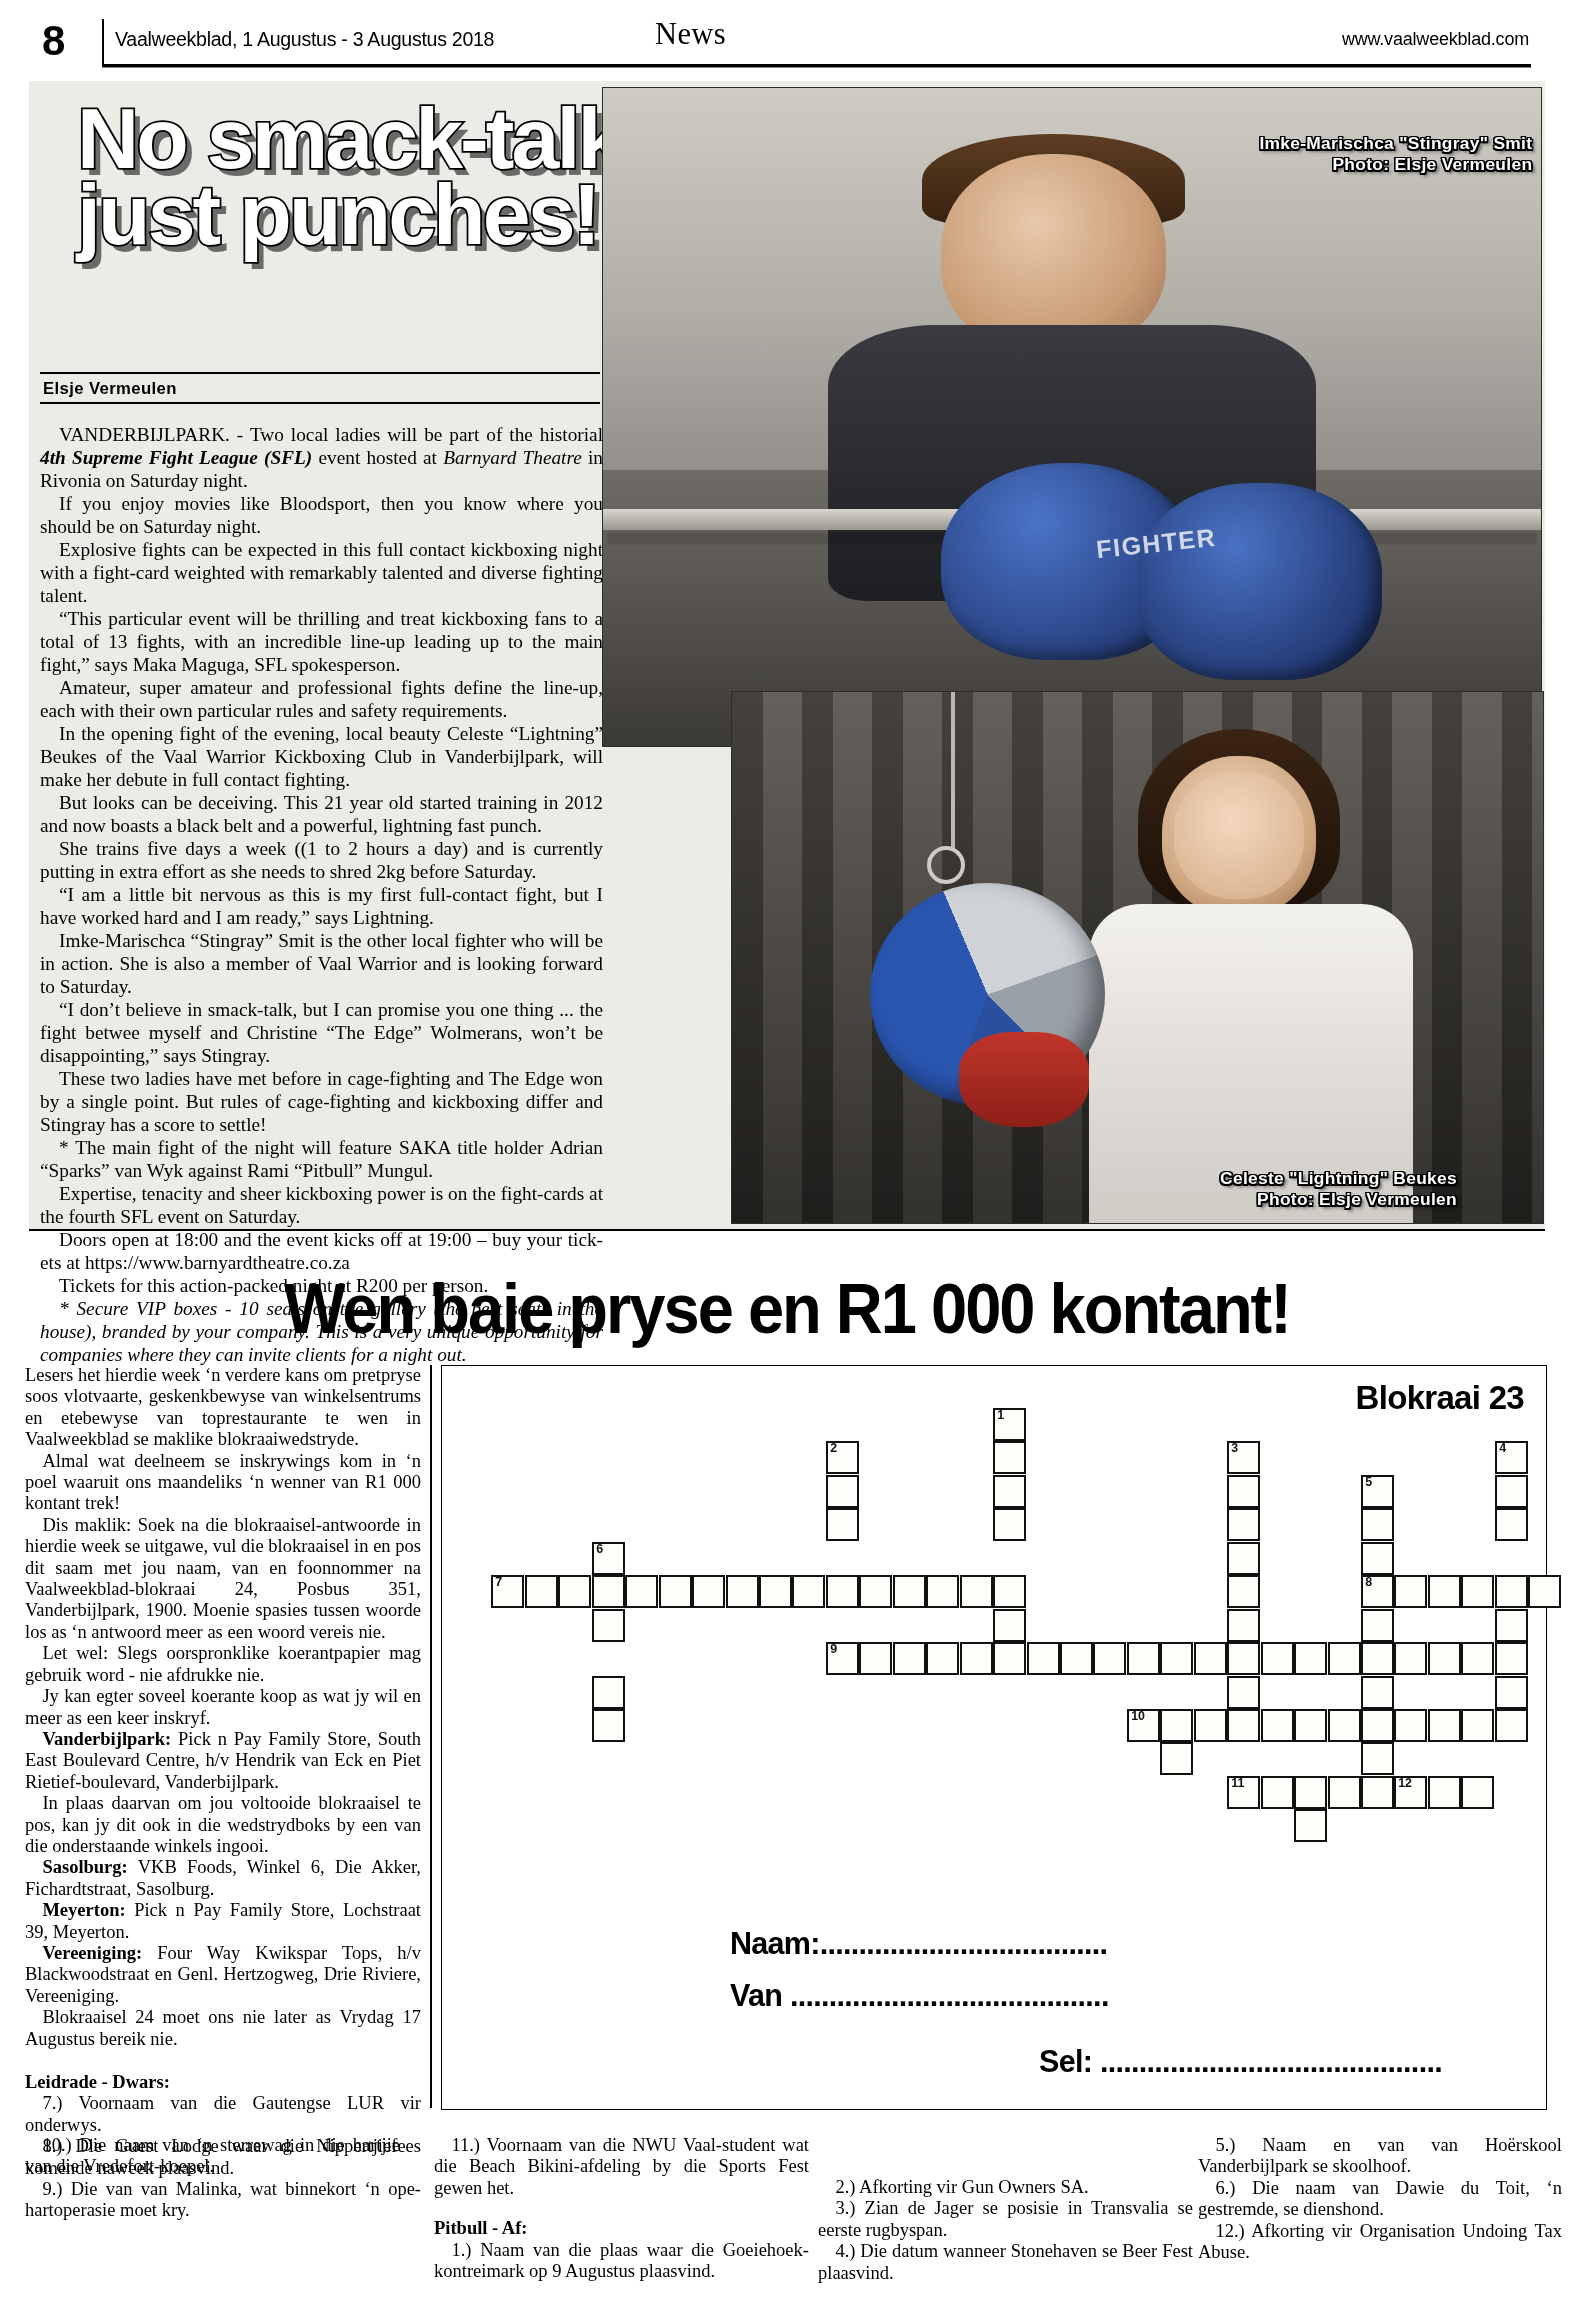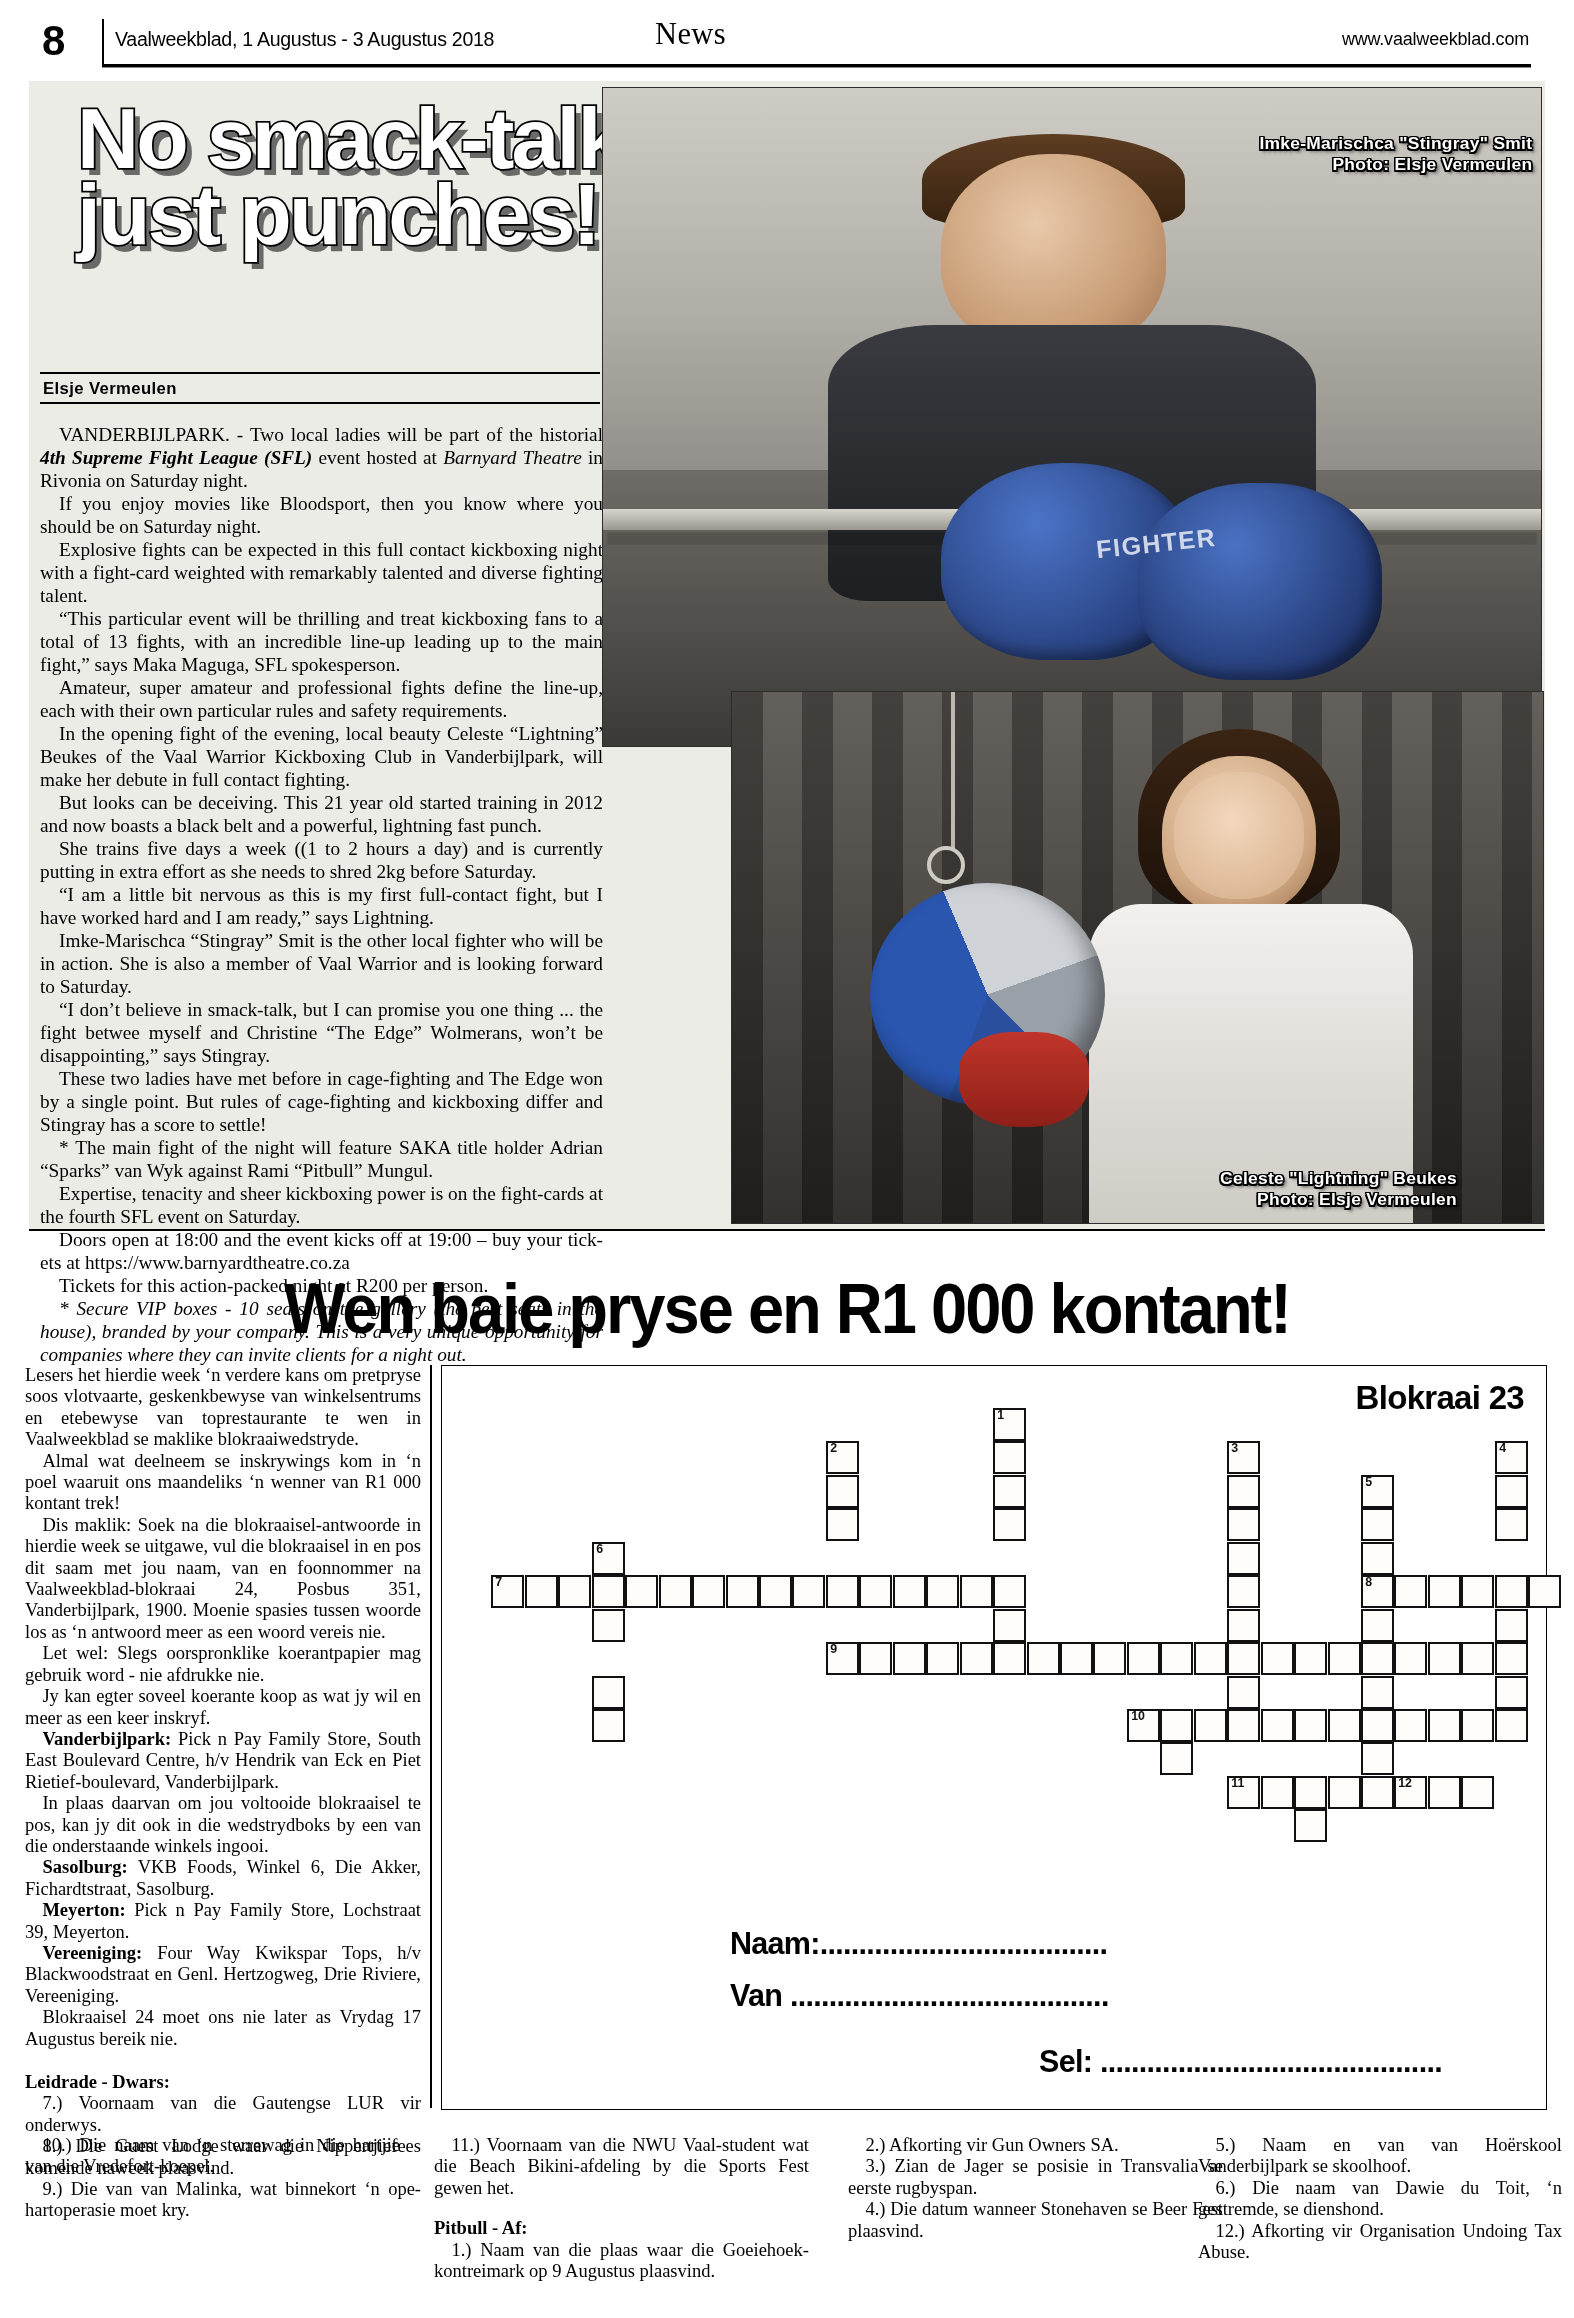--- a/index.html
+++ b/index.html
@@ -140,21 +140,21 @@
   .f-sel{left:553px;top:678px;}
 
   
   .clue-cols{position:absolute;left:25px;top:2135px;width:1523px;height:167px;}
   .clue-col{position:absolute;top:0;width:375px;font-family:"Liberation Serif",serif;
      font-size:18.5px;line-height:21.4px;text-align:justify;}
   .clue-col p{margin:0;text-indent:17.4px;}
   .clue-col .clue-head{font-weight:700;text-indent:0;margin-top:19px;}
   .cc1{left:0;}
   .cc2{left:409px;}
-  .cc3{left:823px;}
+  .cc3{left:793px;margin-top:42px;}
   .cc4{left:1173px;width:364px;}
 </style>
 </head>
 <body>
 
 <div class="page">
 
   <div class="masthead">
     <div class="folio">8</div>
     <div class="mast-rule-v"></div>

